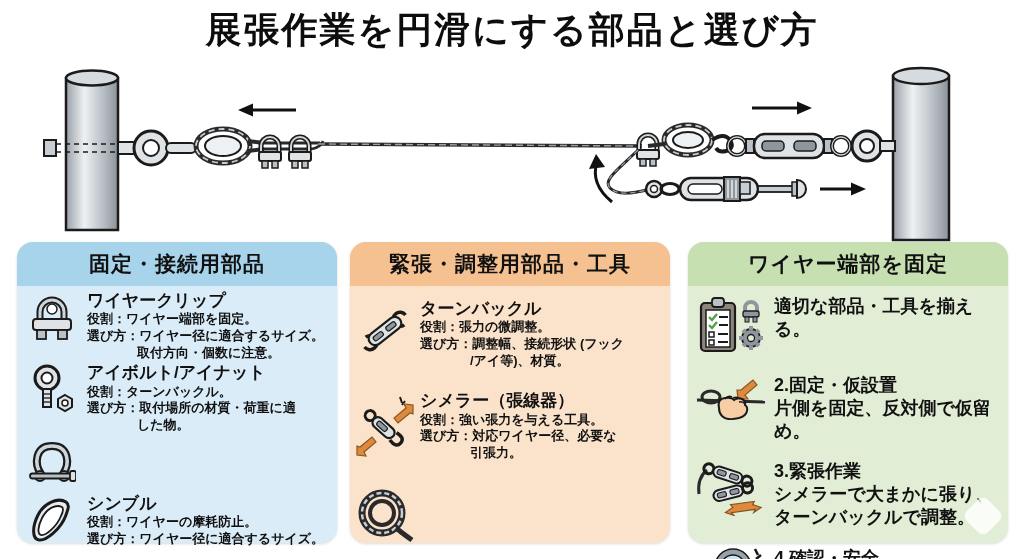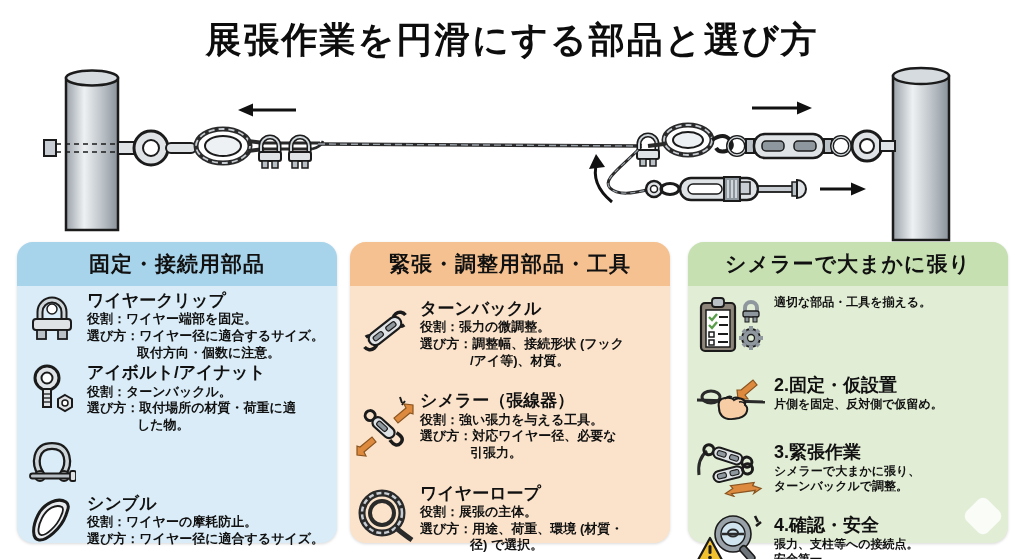--- a/index.html
+++ b/index.html
@@ -1,18 +1,18 @@
 <!DOCTYPE html>
 <html><head>
 <meta charset="utf-8">
 <style>
   html,body{margin:0;padding:0;background:#fff;}
   .stage{position:relative;width:1024px;height:559px;background:#ffffff;overflow:hidden;
          font-family:"Liberation Sans",sans-serif;color:#111;}
-  .title{position:absolute;top:16px;left:0;right:0;margin:0;text-align:center;
+  .title{position:absolute;top:6px;left:0;right:0;margin:0;text-align:center;
          font-size:36px;font-weight:bold;letter-spacing:2px;color:#0d0d0d;}
   .illu{position:absolute;top:56px;left:0;width:1024px;height:186px;}
   .tensioner-label{position:absolute;top:201px;left:660px;width:248px;text-align:center;
          font-size:17px;font-weight:bold;letter-spacing:1px;}
   .panel{position:absolute;top:242px;width:320px;height:301px;border-radius:16px;
          box-shadow:0 1px 3px rgba(0,0,0,.15);}
   .panel header{height:44px;border-radius:16px 16px 0 0;display:flex;align-items:center;
          justify-content:center;font-size:21px;font-weight:bold;letter-spacing:1px;}
   .panel.blue{left:17px;background:#d9ecf7;}
   .panel.blue header{background:#a7d4eb;}
@@ -24,21 +24,21 @@
   .item{display:flex;gap:6px;align-items:flex-start;margin-bottom:2px;}
   .ico{width:58px;flex:0 0 58px;display:flex;justify-content:center;align-items:center;}
   .txt{flex:1;min-width:0;}
   .name{font-size:17px;font-weight:bold;line-height:1.2;}
   .line{font-size:13px;font-weight:bold;line-height:1.28;}
   .cont{padding-left:50px;}
   .orange .item{margin-top:8px;margin-bottom:14px;}
   .green .item{margin-top:4px;margin-bottom:7px;}
   .green .ico{width:74px;flex:0 0 74px;}
   .step-title{font-size:18px;font-weight:bold;line-height:1.25;margin-top:6px;}
-  .desc{font-size:12px;font-weight:bold;line-height:1.3;}
+  .desc{font-size:18px;font-weight:bold;line-height:1.3;}
   .sparkle{position:absolute;right:10px;bottom:12px;width:30px;height:30px;background:#fff;
          opacity:.8;transform:rotate(45deg);border-radius:7px;}
 </style>
 </head>
 <body>
 
 <div class="stage">
 
   <h1 class="title">展張作業を円滑にする部品と選び方</h1>
 
@@ -294,32 +294,26 @@
       </div>
       <div class="item">
         <span class="ico">
           <svg width="58" height="64" viewBox="0 0 58 64">
             <circle cx="26" cy="29" r="20" fill="none" stroke="#2a2a2a" stroke-width="7"></circle>
             <circle cx="26" cy="29" r="20" fill="none" stroke="#c7cdd2" stroke-width="2.5" stroke-dasharray="5 3"></circle>
             <circle cx="26" cy="29" r="12" fill="none" stroke="#2a2a2a" stroke-width="4"></circle>
             <path d="M40 44 Q50 52 56 56" fill="none" stroke="#2a2a2a" stroke-width="5"></path>
           </svg>
         </span>
-        <div class="txt">
-          <div class="name">ワイヤーロープ</div>
-          <div class="line">役割：展張の主体。</div>
-          <div class="line">選び方：用途、荷重、環境 (材質・</div>
-          <div class="line cont">径) で選択。</div>
-        </div>
       </div>
     </div>
   </section>
 
   <section class="panel green">
-    <header>シメラーで大まかに張り</header>
+    <header>ワイヤー端部を固定</header>
     <div class="pbody">
       <div class="item">
         <span class="ico">
           <svg width="72" height="62" viewBox="0 0 72 62">
             <rect x="6" y="8" width="34" height="48" rx="4" fill="#8d8579" stroke="#1b1b1b" stroke-width="2.2"></rect>
             <rect x="11" y="15" width="24" height="37" fill="#fff" stroke="#1b1b1b" stroke-width="1.5"></rect>
             <rect x="17" y="3" width="12" height="9" rx="3" fill="#b9c0c6" stroke="#1b1b1b" stroke-width="1.8"></rect>
             <path d="M14 22 l3 3 l5 -6" fill="none" stroke="#5a9e4b" stroke-width="2.4"></path>
             <path d="M14 30 l3 3 l5 -6" fill="none" stroke="#5a9e4b" stroke-width="2.4"></path>
             <rect x="14" y="37" width="5" height="5" fill="#fff" stroke="#1b1b1b" stroke-width="1.5"></rect>

